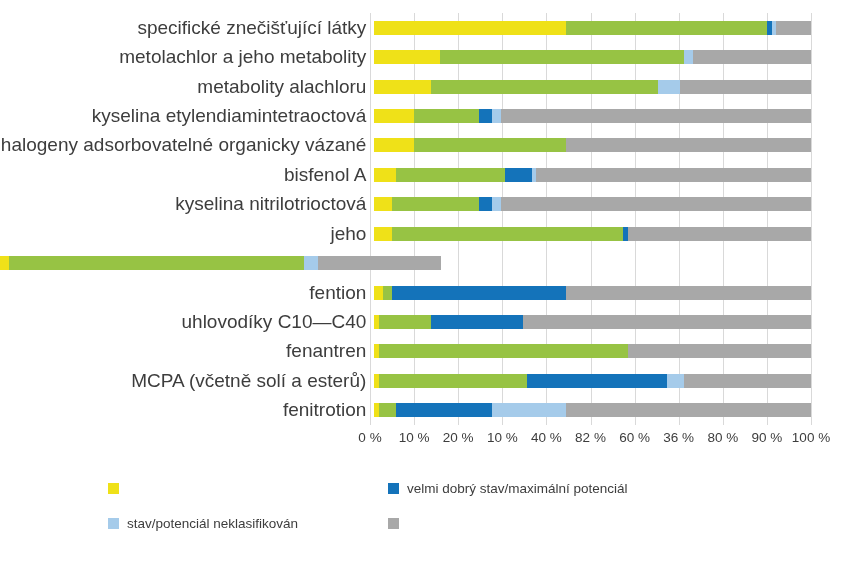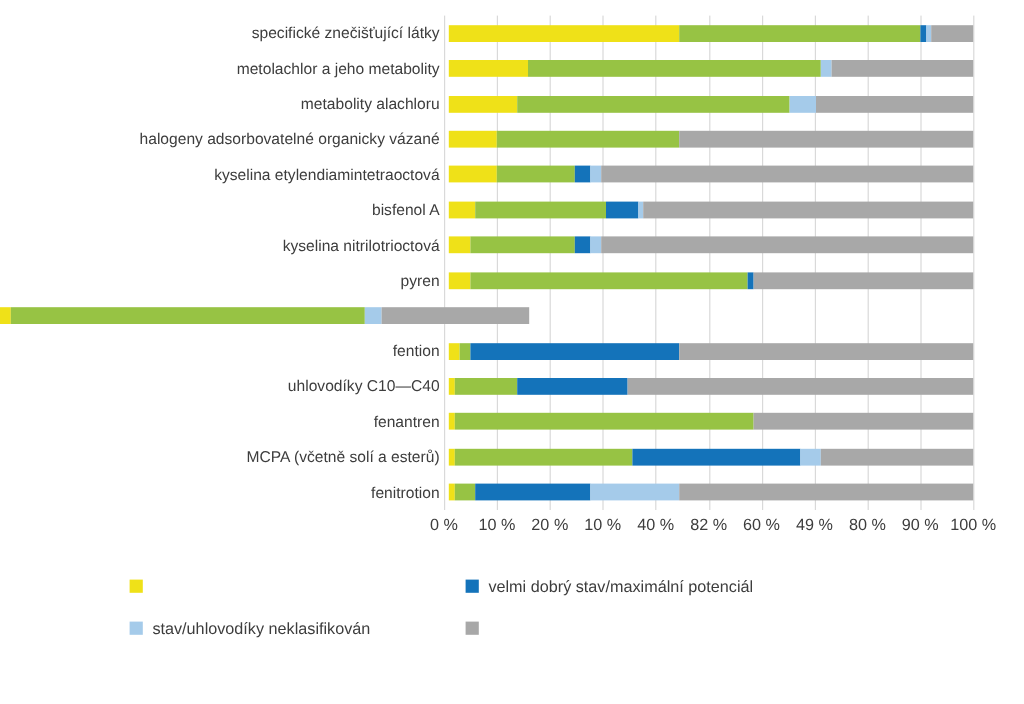--- a/index.html
+++ b/index.html
@@ -22,21 +22,21 @@
   .rows {
     position:absolute; left:0; top:13px;
     width:811px; height:412px;
     display:flex; flex-direction:column;
   }
   .row {
     flex:1; display:flex; align-items:center;
   }
   .cat-label {
     width:378px; padding-right:8px;
-    text-align:right; font-size:13px;
+    text-align:right; font-size:19px;
     white-space:nowrap; box-sizing:border-box;
   }
   .track {
     position:relative; width:441px; height:14px;
     display:flex;
   }
   .seg { height:100%; }
   .x-axis {
     position:absolute; left:370px; top:430px;
     width:441px; height:18px;
@@ -97,59 +97,59 @@
       <div class="row">
         <div class="cat-label">metabolity alachloru</div>
         <div class="track">
           <div class="seg" style="width: 13%; background: rgb(239, 225, 24);"></div>
           <div class="seg" style="width: 52%; background: rgb(151, 195, 68);"></div>
           <div class="seg" style="width: 5%; background: rgb(165, 203, 234);"></div>
           <div class="seg" style="width: 30%; background: rgb(168, 168, 168);"></div>
         </div>
       </div>
       <div class="row">
-        <div class="cat-label">halogeny adsorbovatelné organicky vázané</div>
-        <div class="track">
-          <div class="seg" style="width: 9%; background: rgb(239, 225, 24);"></div>
-          <div class="seg" style="width: 35%; background: rgb(151, 195, 68);"></div>
-          <div class="seg" style="width: 56%; background: rgb(168, 168, 168);"></div>
-        </div>
-      </div>
-      <div class="row">
         <div class="cat-label">kyselina etylendiamintetraoctová</div>
         <div class="track">
           <div class="seg" style="width: 9%; background: rgb(239, 225, 24);"></div>
           <div class="seg" style="width: 15%; background: rgb(151, 195, 68);"></div>
           <div class="seg" style="width: 3%; background: rgb(20, 115, 186);"></div>
           <div class="seg" style="width: 2%; background: rgb(165, 203, 234);"></div>
           <div class="seg" style="width: 71%; background: rgb(168, 168, 168);"></div>
         </div>
       </div>
       <div class="row">
+        <div class="cat-label">halogeny adsorbovatelné organicky vázané</div>
+        <div class="track">
+          <div class="seg" style="width: 9%; background: rgb(239, 225, 24);"></div>
+          <div class="seg" style="width: 35%; background: rgb(151, 195, 68);"></div>
+          <div class="seg" style="width: 56%; background: rgb(168, 168, 168);"></div>
+        </div>
+      </div>
+      <div class="row">
         <div class="cat-label">bisfenol A</div>
         <div class="track">
           <div class="seg" style="width: 5%; background: rgb(239, 225, 24);"></div>
           <div class="seg" style="width: 25%; background: rgb(151, 195, 68);"></div>
           <div class="seg" style="width: 6%; background: rgb(20, 115, 186);"></div>
           <div class="seg" style="width: 1%; background: rgb(165, 203, 234);"></div>
           <div class="seg" style="width: 63%; background: rgb(168, 168, 168);"></div>
         </div>
       </div>
       <div class="row">
         <div class="cat-label">kyselina nitrilotrioctová</div>
         <div class="track">
           <div class="seg" style="width: 4%; background: rgb(239, 225, 24);"></div>
           <div class="seg" style="width: 20%; background: rgb(151, 195, 68);"></div>
           <div class="seg" style="width: 3%; background: rgb(20, 115, 186);"></div>
           <div class="seg" style="width: 2%; background: rgb(165, 203, 234);"></div>
           <div class="seg" style="width: 71%; background: rgb(168, 168, 168);"></div>
         </div>
       </div>
       <div class="row">
-        <div class="cat-label">pyren</div>
+        <div class="cat-label">jeho</div>
         <div class="track">
           <div class="seg" style="width: 4%; background: rgb(239, 225, 24);"></div>
           <div class="seg" style="width: 53%; background: rgb(151, 195, 68);"></div>
           <div class="seg" style="width: 1%; background: rgb(20, 115, 186);"></div>
           <div class="seg" style="width: 42%; background: rgb(168, 168, 168);"></div>
         </div>
       </div>
       <div class="row">
         <div class="track">
           <div class="seg" style="width: 2%; background: rgb(239, 225, 24);"></div>
@@ -206,34 +206,34 @@
       </div>
     </div>
   <div class="x-axis" id="xaxis">
       <div class="x-tick" style="left: 0%;">0 %</div>
       <div class="x-tick" style="left: 10%;">10 %</div>
       <div class="x-tick" style="left: 20%;">20 %</div>
       <div class="x-tick" style="left: 30%;">10 %</div>
       <div class="x-tick" style="left: 40%;">40 %</div>
       <div class="x-tick" style="left: 50%;">82 %</div>
       <div class="x-tick" style="left: 60%;">60 %</div>
-      <div class="x-tick" style="left: 70%;">49 %</div>
+      <div class="x-tick" style="left: 70%;">36 %</div>
       <div class="x-tick" style="left: 80%;">80 %</div>
       <div class="x-tick" style="left: 90%;">90 %</div>
       <div class="x-tick" style="left: 100%;">100 %</div>
     </div>
   <div class="legend" id="legend">
       <div class="legend-item">
         <span class="swatch" style="background: rgb(239, 225, 24);"></span>
       </div>
       <div class="legend-item">
         <span class="swatch" style="background: rgb(20, 115, 186);"></span>
         <span>velmi dobrý stav/maximální potenciál</span>
       </div>
       <div class="legend-item">
         <span class="swatch" style="background: rgb(165, 203, 234);"></span>
-        <span>stav/uhlovodíky neklasifikován</span>
+        <span>stav/potenciál neklasifikován</span>
       </div>
       <div class="legend-item">
         <span class="swatch" style="background: rgb(168, 168, 168);"></span>
       </div>
     </div>
 </div>
 
 </body></html>

